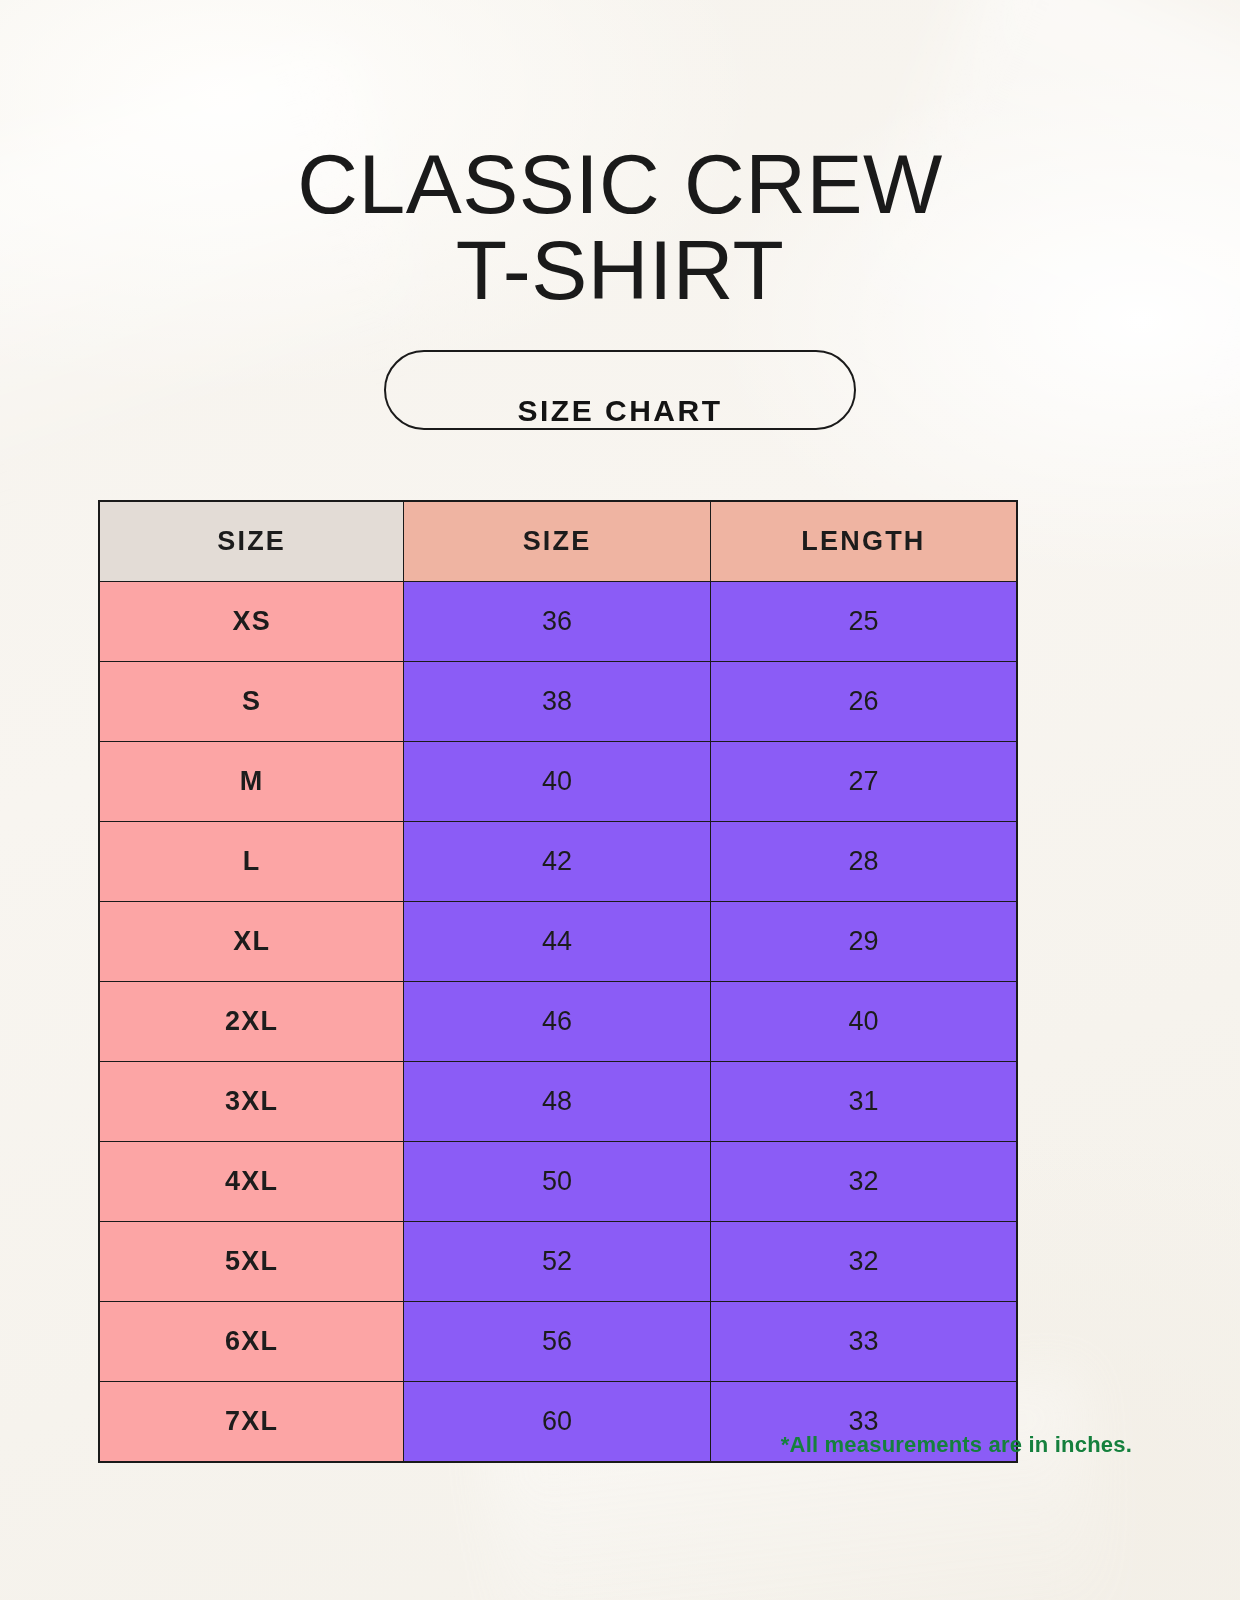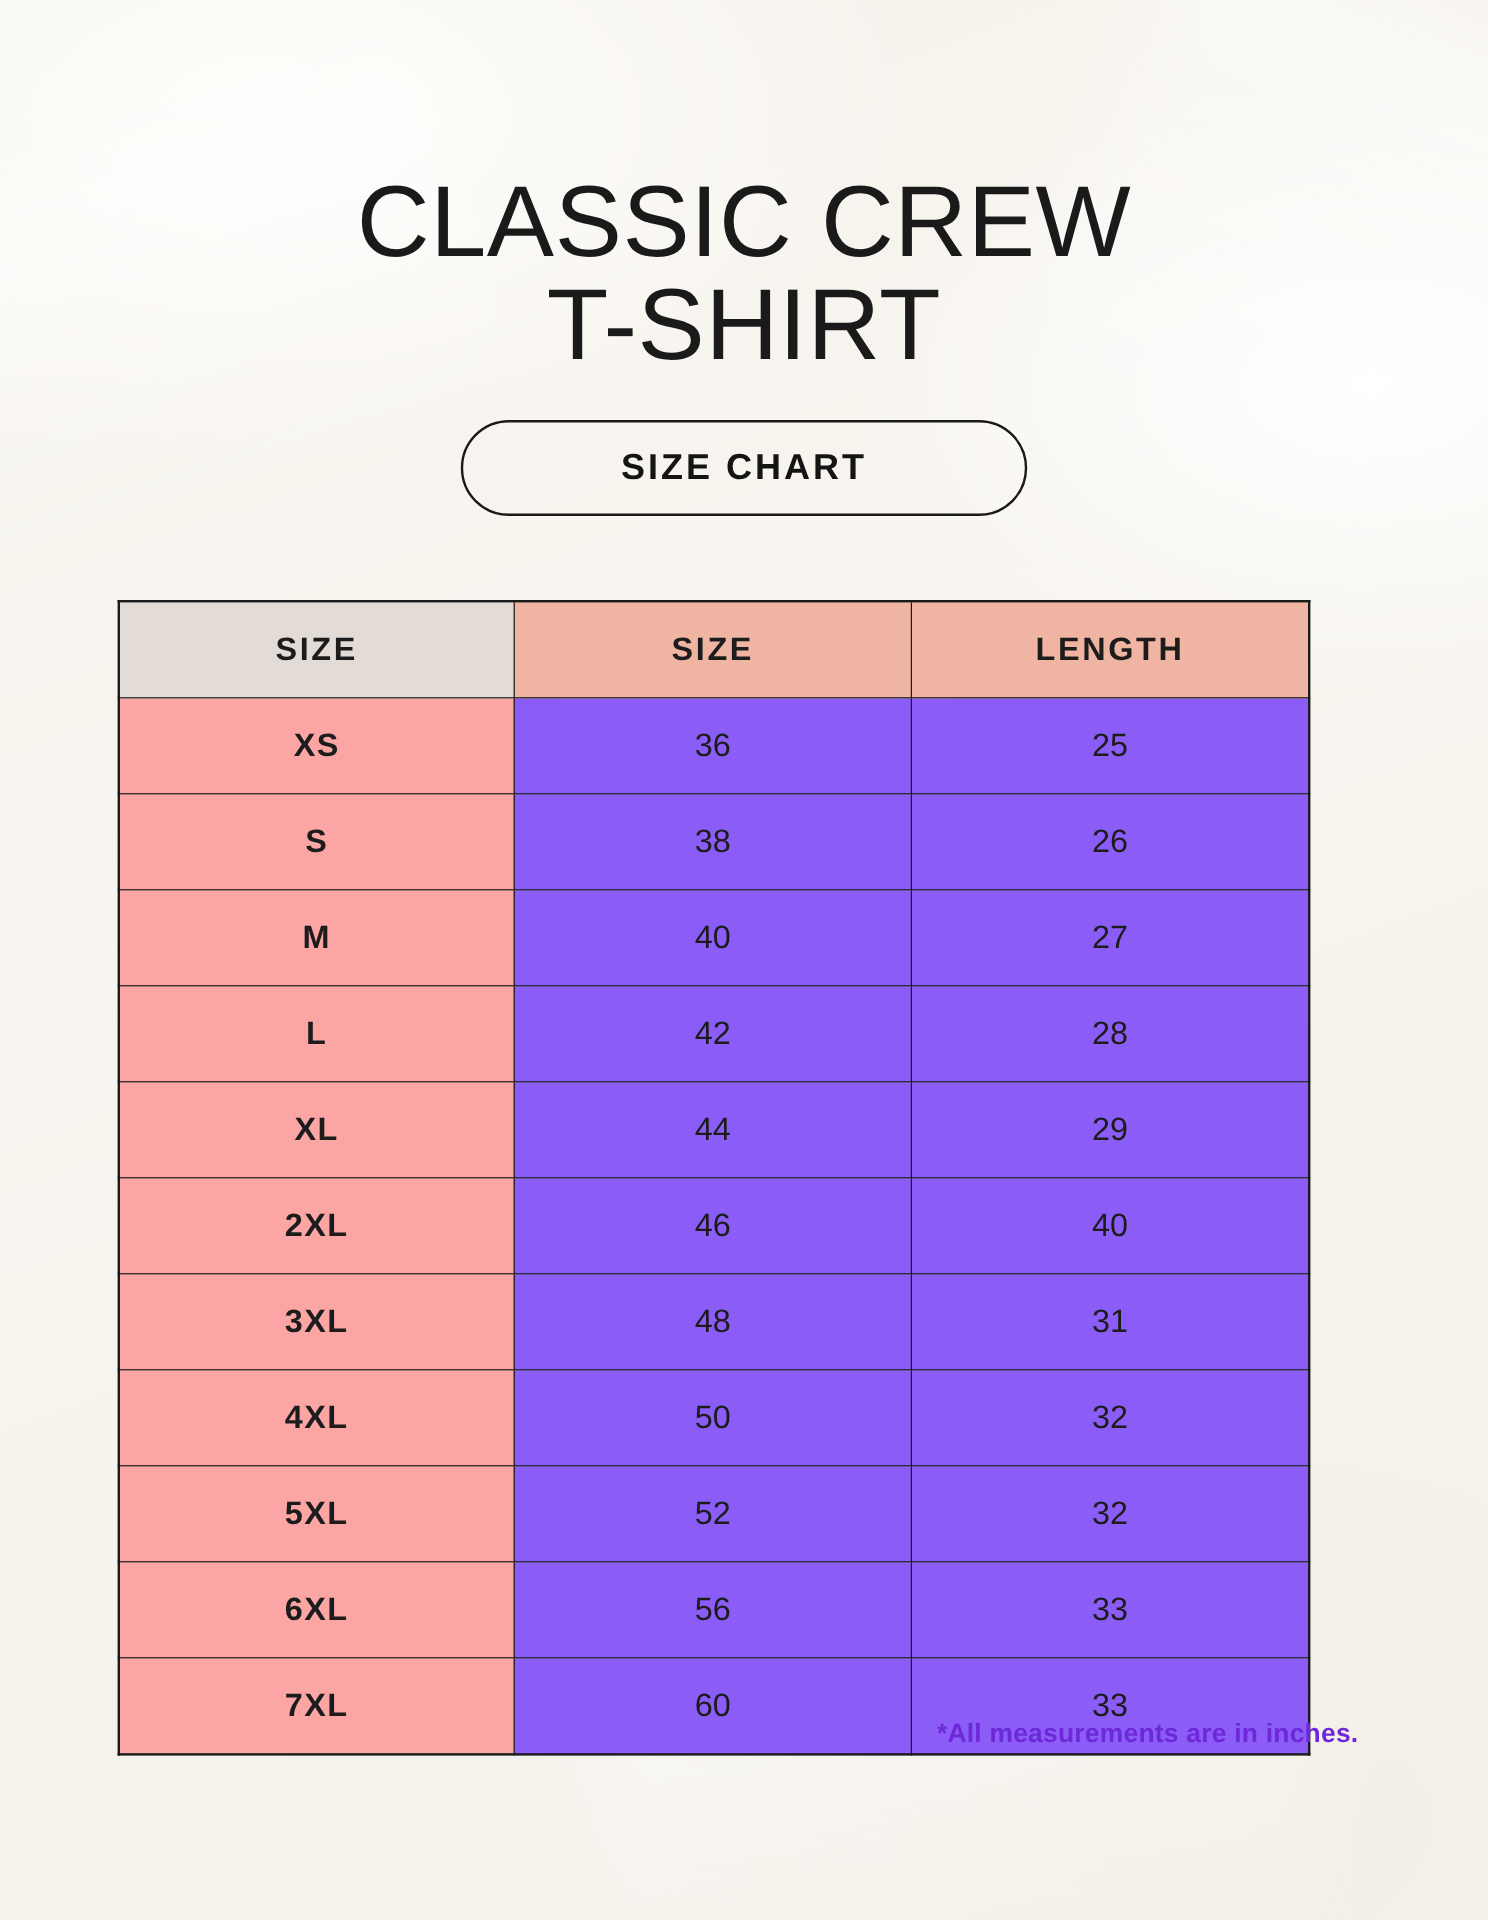--- a/index.html
+++ b/index.html
@@ -61,34 +61,34 @@
   .pill {
     position: absolute;
     top: 350px;
     left: 50%;
     transform: translateX(-50%);
     width: 468px;
     height: 76px;
     border: 2px solid #1a1a1a;
     border-radius: 40px;
     display: flex;
-    align-items: center;
+    align-items: flex-end;
     justify-content: center;
     font-size: 30px;
     font-weight: 700;
     letter-spacing: 2.5px;
     color: #141414;
     background: transparent;
   }
 
   .table-wrap {
     position: absolute;
     top: 500px;
     left: 98px;
-    width: 994px;
+    width: 920px;
   }
   table.size-table {
     border-collapse: collapse;
     width: 100%;
     table-layout: fixed;
     border: 2px solid #1a1a1a;
   }
   table.size-table th,
   table.size-table td {
     border: 1px solid #1a1a1a;
@@ -119,21 +119,21 @@
   tbody td.col-val {
     background: #8b5cf6;
     font-weight: 400;
   }
 
   .footnote {
     position: absolute;
     top: 1432px;
     right: 108px;
     font-size: 22px;
-    color: #6d28d9;
+    color: #15803d;
     font-weight: 700;
     letter-spacing: 0.2px;
   }
 </style>
 </head>
 <body>
 
 <div class="page">
   <div class="bg-wash"></div>
   <div class="bg-streak streak-1"></div>

